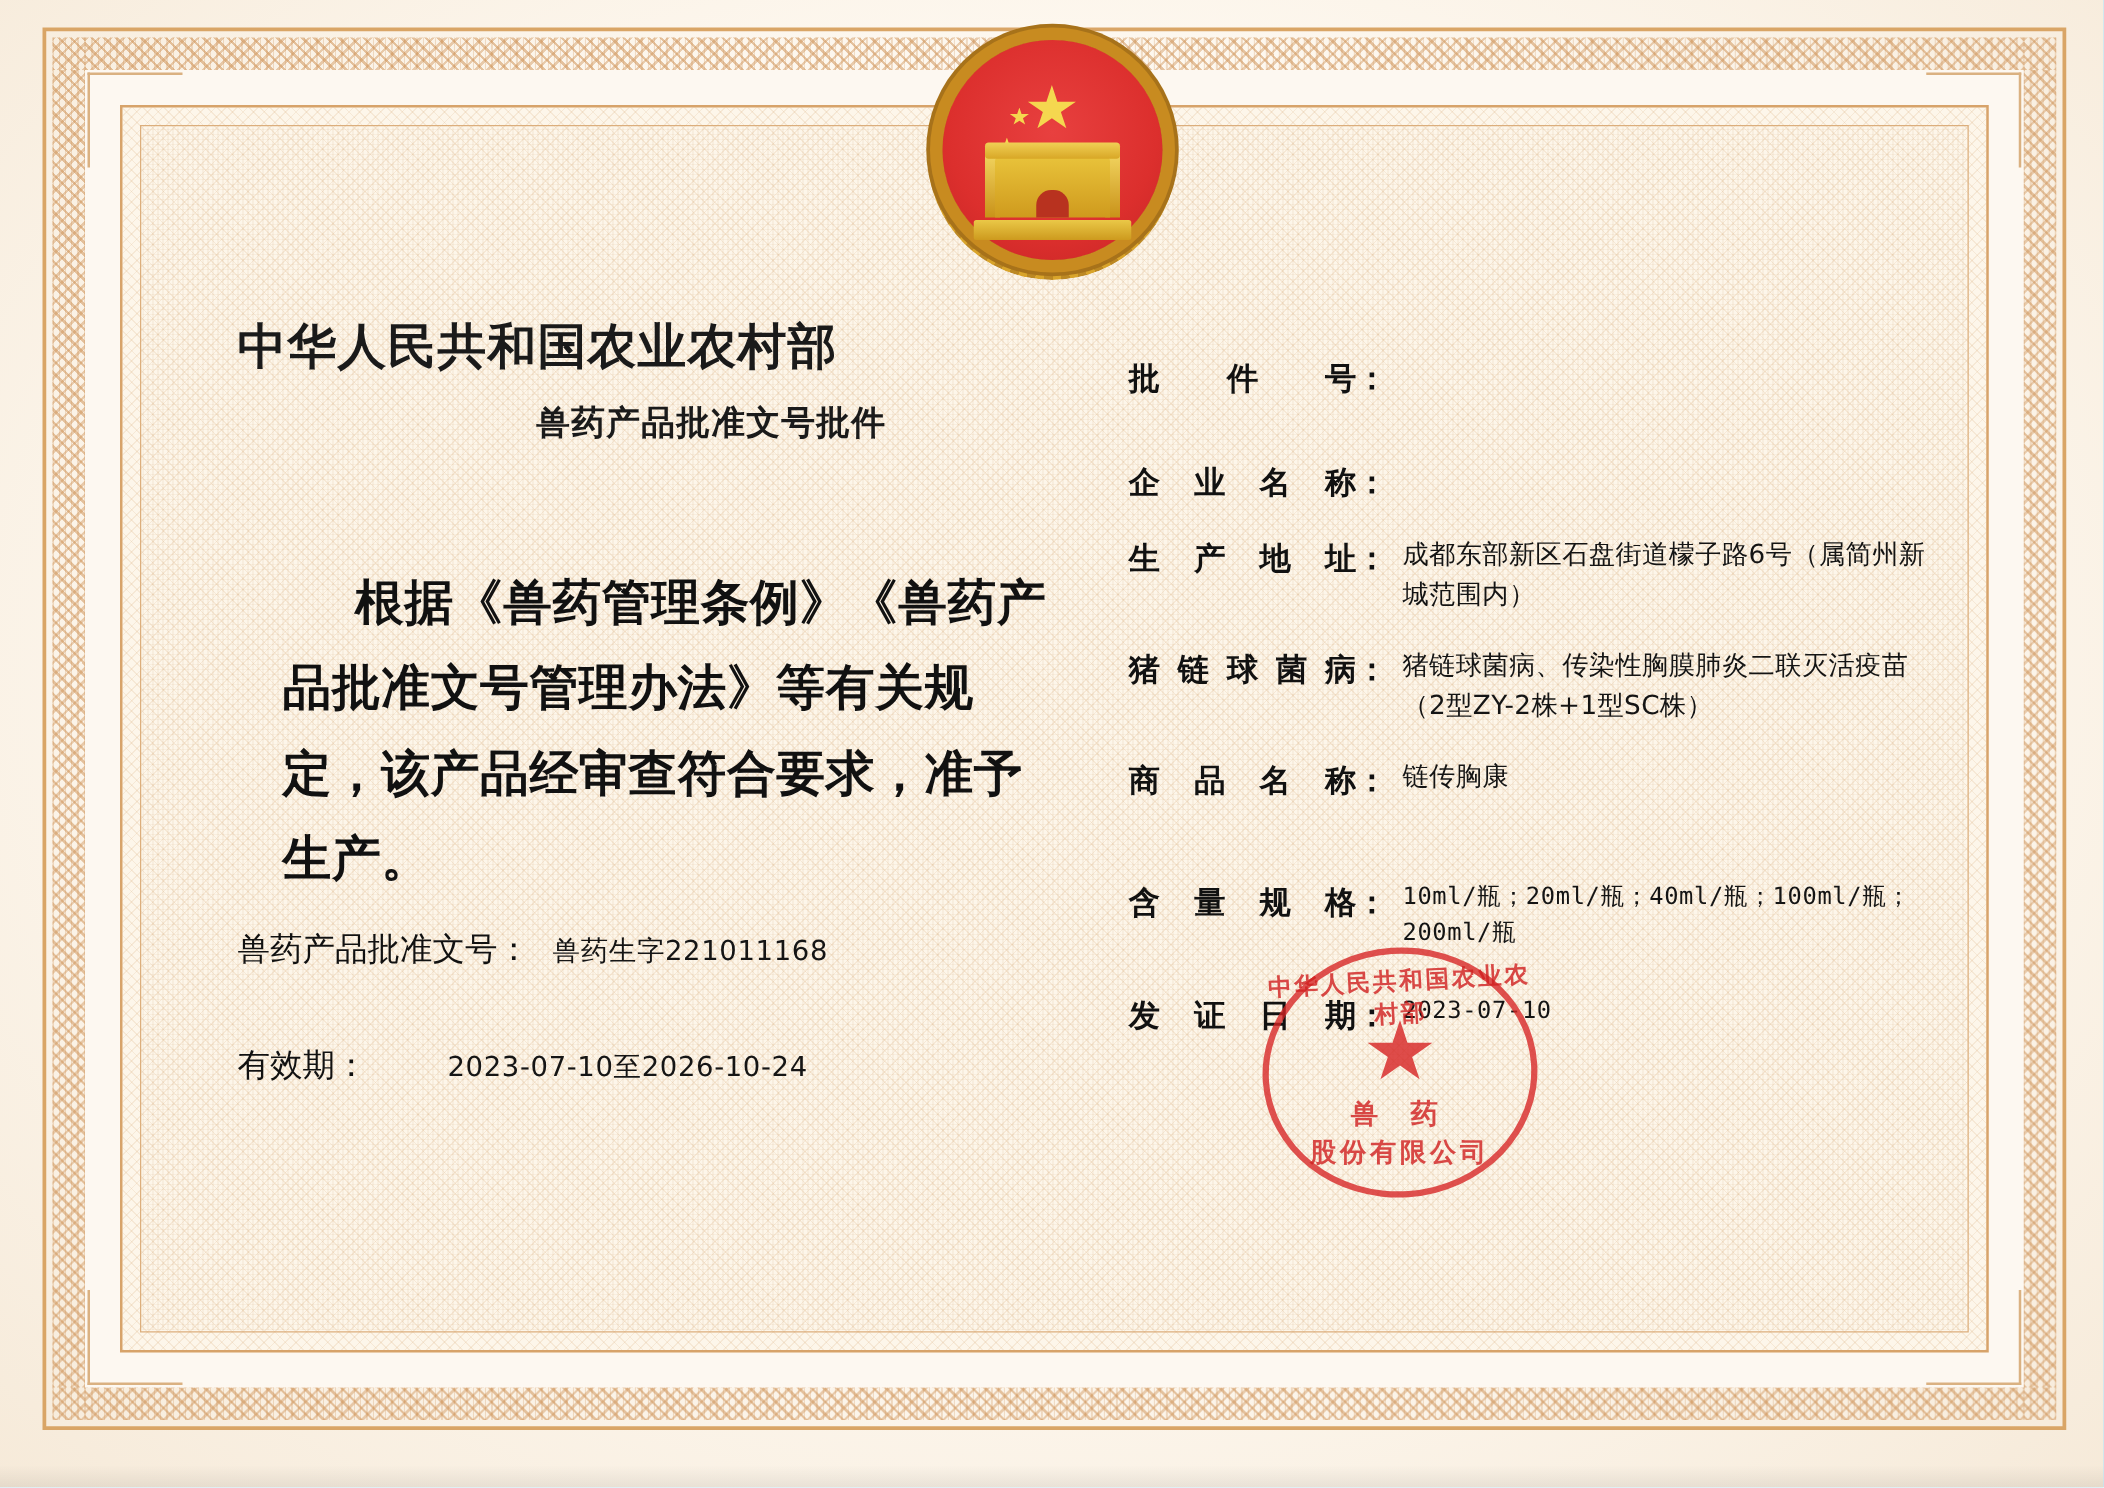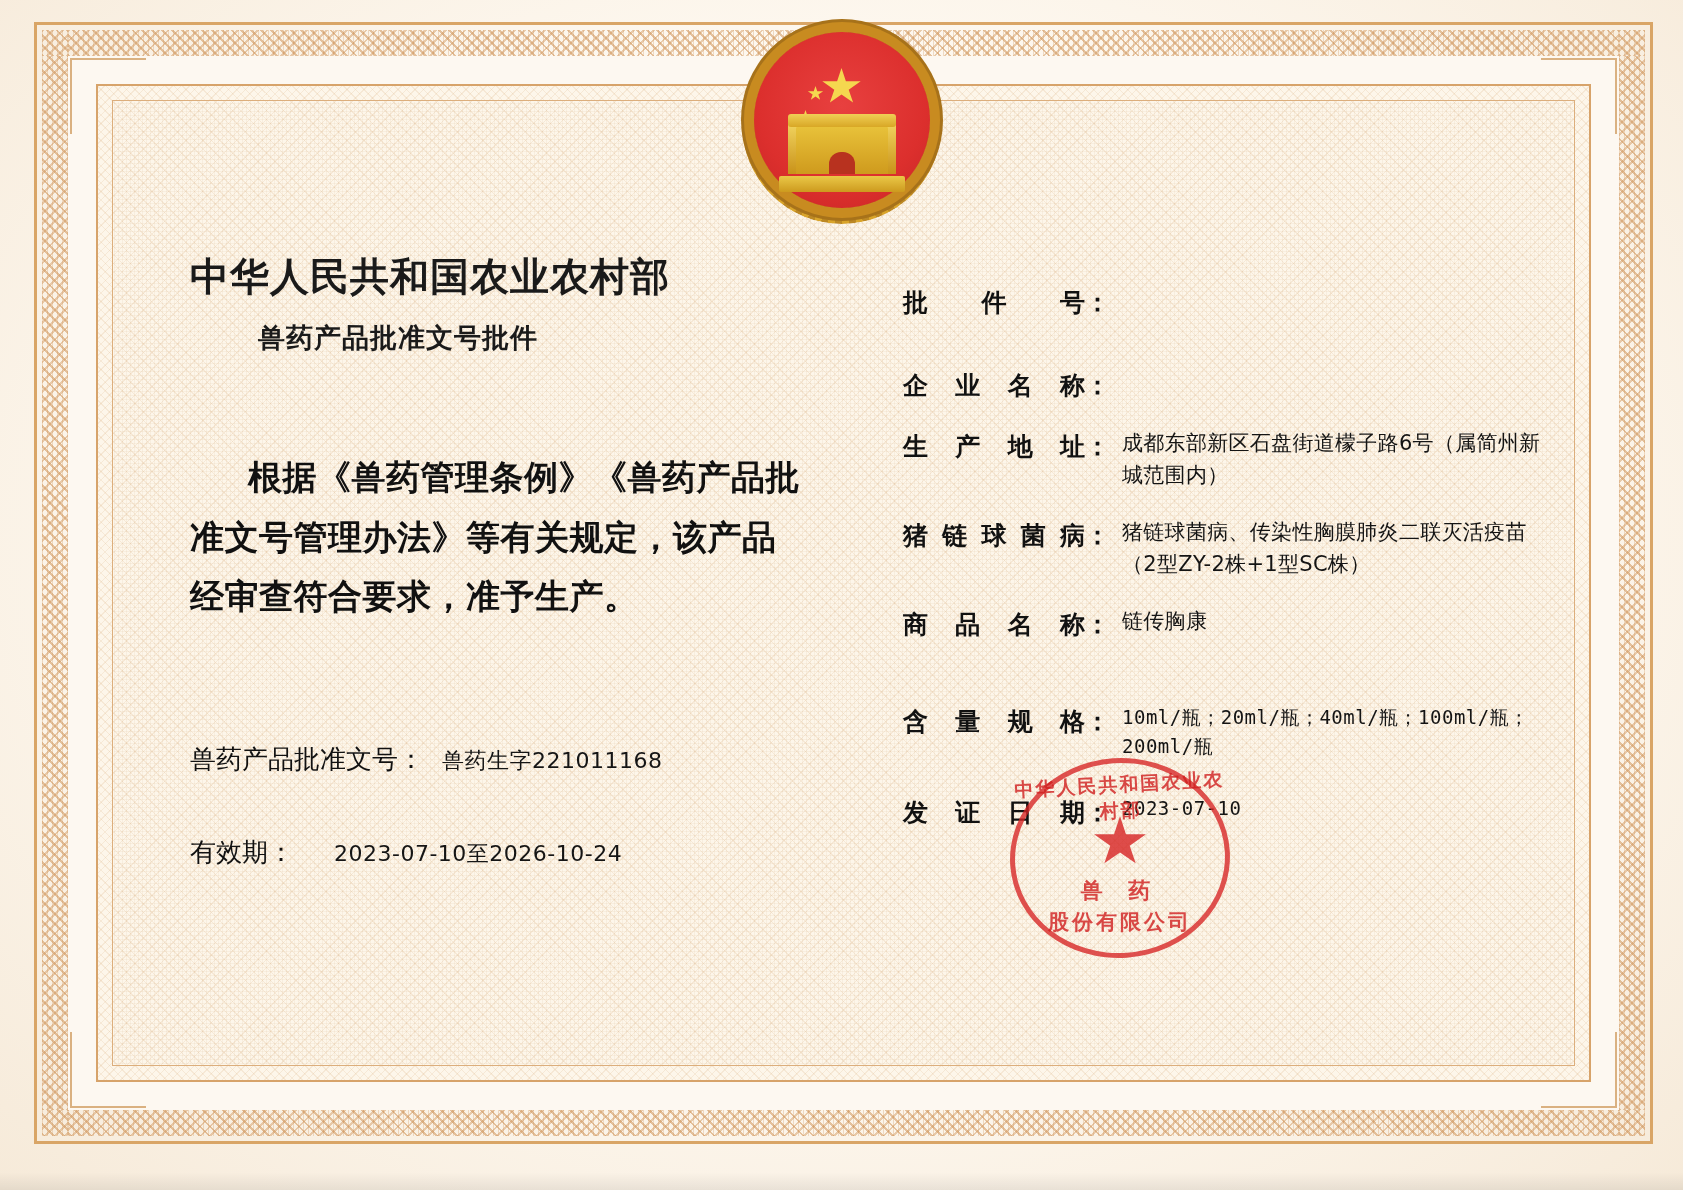--- a/index.html
+++ b/index.html
@@ -226,31 +226,33 @@
     white-space: nowrap;
   }
   .doc-title {
     font-family: "DejaVu Serif", "Liberation Serif", serif;
     font-size: 27px;
     font-weight: 700;
     color: #1a1a1a;
     letter-spacing: 1px;
     margin-top: 16px;
     margin-left: 68px;
+    text-align: center;
   }
   .statement {
     margin-top: 92px;
     font-family: "DejaVu Serif", "Liberation Serif", serif;
-    font-size: 34px;
+    font-size: 39px;
     font-weight: 700;
     color: #111;
     line-height: 1.75;
     text-indent: 58px;
     width: 620px;
     letter-spacing: 0.5px;
+    margin-left: 36px;
   }
 
   .left-fields {
     position: absolute;
     left: 50px;
     top: 492px;
     width: 700px;
   }
   .lf-row {
     display: flex;
@@ -264,21 +266,21 @@
     color: #111;
     white-space: nowrap;
   }
   .lf-value {
     font-family: "DejaVu Sans", "Liberation Sans", sans-serif;
     font-size: 22px;
     color: #151515;
     margin-left: 18px;
     letter-spacing: 0.5px;
   }
-  .lf-value.indent-more { margin-left: 40px; text-align: center; }
+  .lf-value.indent-more { margin-left: 64px; text-align: center; }
 
   
   .right-col {
     position: absolute;
     right: 8px;
     top: 34px;
     width: 640px;
   }
   .rf-row {
     display: flex;

